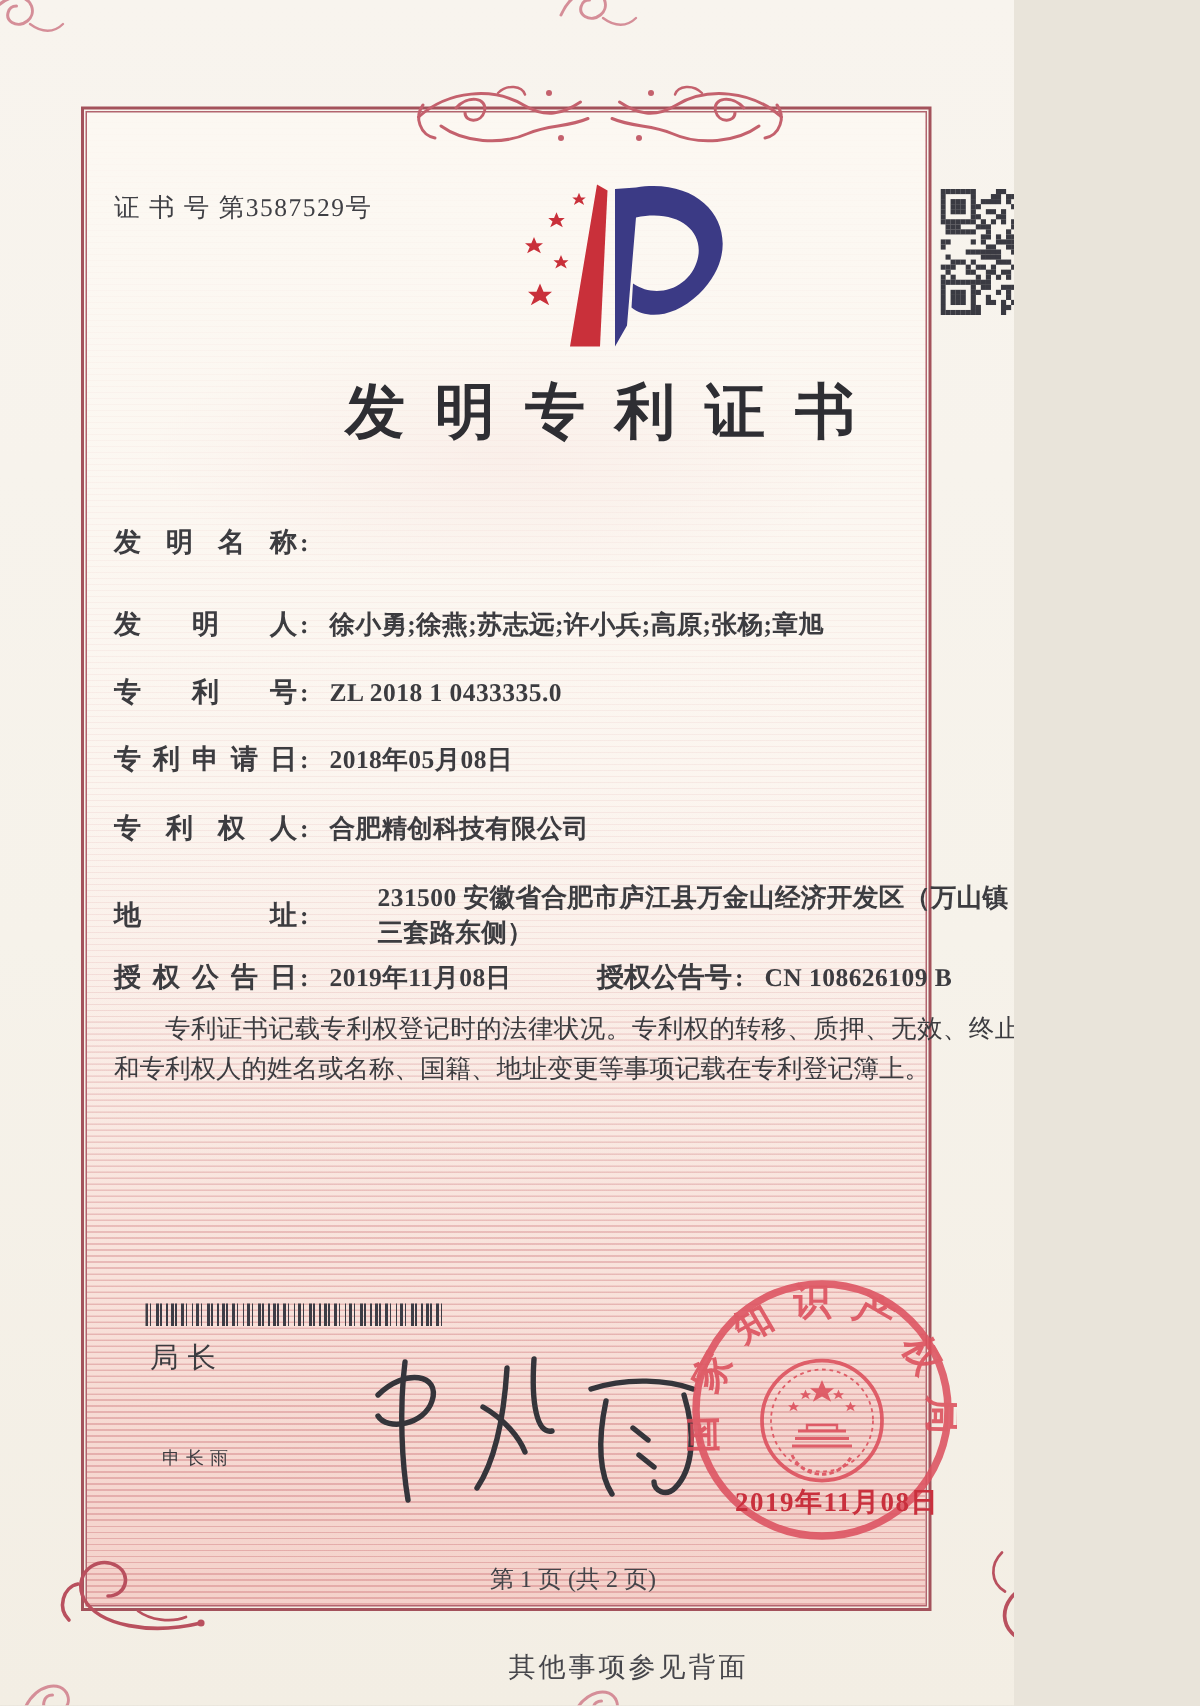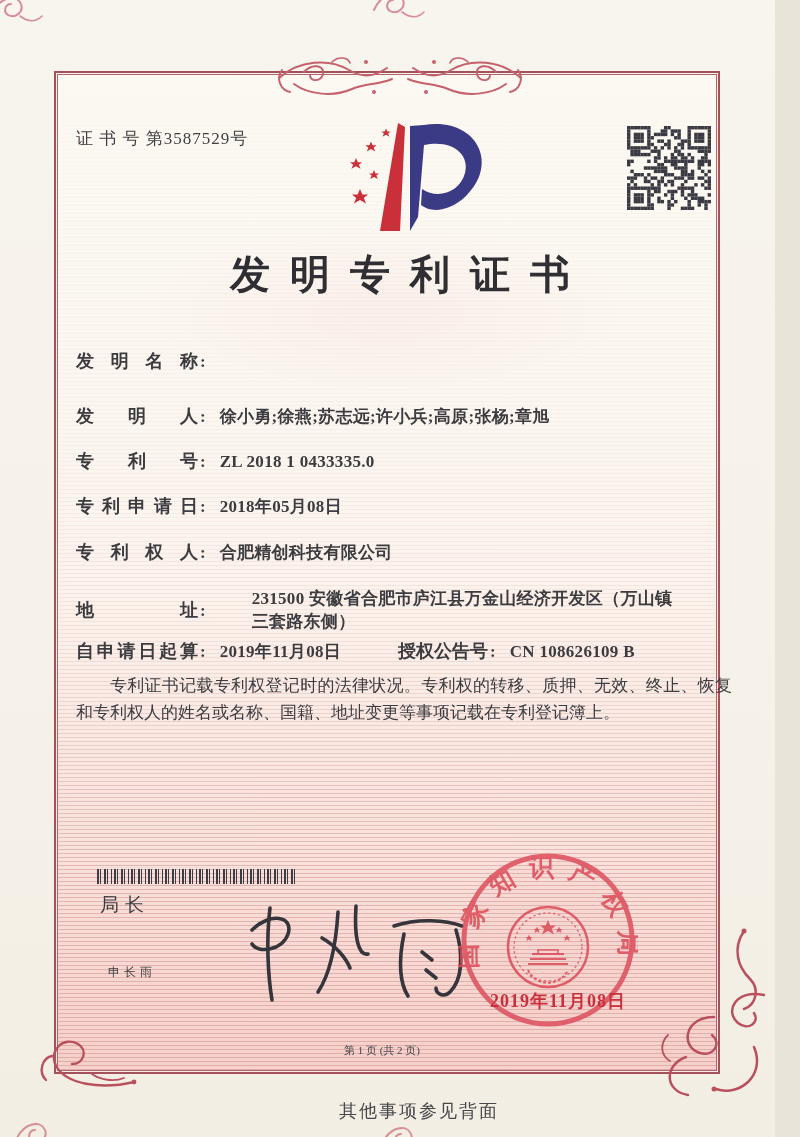--- a/index.html
+++ b/index.html
@@ -1,16 +1,16 @@
 <!DOCTYPE html>
 <html><head>
 <meta charset="utf-8">
 <style>
   html,body{margin:0;padding:0;background:#e9e4da;}
-  .photo{position:relative;width:775px;height:1137px;overflow:hidden;
+  .photo{position:relative;width:676px;height:1137px;overflow:hidden;
     background:linear-gradient(180deg,#f8f4ee 0%,#f6f2ea 55%,#f3eee4 100%);
     font-family:"Liberation Serif","DejaVu Serif",serif;color:#3c3c40;}
   
   .frame{position:absolute;left:54px;top:71px;right:55px;bottom:63px;
     border:2px solid #a3525b;z-index:1;}
   .frame::after{content:"";position:absolute;inset:1px;border:1px solid #b2646e;}
   
   .cert-inner{position:absolute;left:58px;top:75px;right:59px;bottom:67px;z-index:0;
     background:
       linear-gradient(180deg,rgba(252,248,242,.95) 0%,rgba(252,248,242,.6) 35%,rgba(252,248,242,0) 72%),
@@ -35,21 +35,21 @@
   .paras{left:76px;top:672px;width:656px;font-size:17px;line-height:27px;text-align:justify;}
   .paras p{margin:0;text-indent:2em;}
   .barcode{left:97px;top:869px;width:200px;height:15px;
     background:repeating-linear-gradient(90deg,#3d3d45 0 2px,transparent 2px 3px,#3d3d45 3px 4px,transparent 4px 7px,#3d3d45 7px 9px,transparent 9px 10px,#3d3d45 10px 11px,transparent 11px 14px,#3d3d45 14px 15px,transparent 15px 17px);}
   .director-label{left:100px;top:892px;font-size:19px;letter-spacing:6px;}
   .director-name{left:108px;top:964px;font-size:12px;letter-spacing:4px;}
   .sig{left:218px;top:896px;}
   .seal{left:458px;top:850px;}
   .seal-date{left:478px;top:989px;width:160px;text-align:center;color:#c9303d;
     font-size:18px;font-weight:700;letter-spacing:1px;}
-  .page-no{left:0;width:764px;top:1043px;text-align:center;font-size:11px;color:#45454a;}
+  .page-no{left:0;width:764px;top:1043px;text-align:center;font-size:16px;color:#45454a;}
   .back-note{left:0;width:780px;top:1099px;text-align:center;font-size:18px;color:#46464b;letter-spacing:2px;padding-left:29px;}
   .orn{position:absolute;z-index:3;pointer-events:none;}
   svg{display:block;}
 </style>
 </head>
 <body>
 
 <div class="photo">
 
   <div class="cert-inner"></div>
@@ -434,21 +434,21 @@
     <span class="flabel">专利权人</span>
       <span class="fcolon">:</span>
     <span class="fvalue">合肥精创科技有限公司</span>
   </div>
   <div class="abs frow" style="top:587px">
     <span class="flabel">地址</span>
       <span class="fcolon">:</span>
     <span class="fvalue addr">231500 安徽省合肥市庐江县万金山经济开发区（万山镇三套路东侧）</span>
   </div>
   <div class="abs frow" style="top:640px">
-    <span class="flabel">自申请日起算</span>
+    <span class="flabel">授权公告日</span>
       <span class="fcolon">:</span>
     <span class="fvalue">2019年11月08日</span>
     <span class="grant2">
       <span class="glabel">授权公告号</span>
         <span class="fcolon">:</span>
       <span class="fvalue">CN 108626109 B</span>
     </span>
   </div>
 
   

